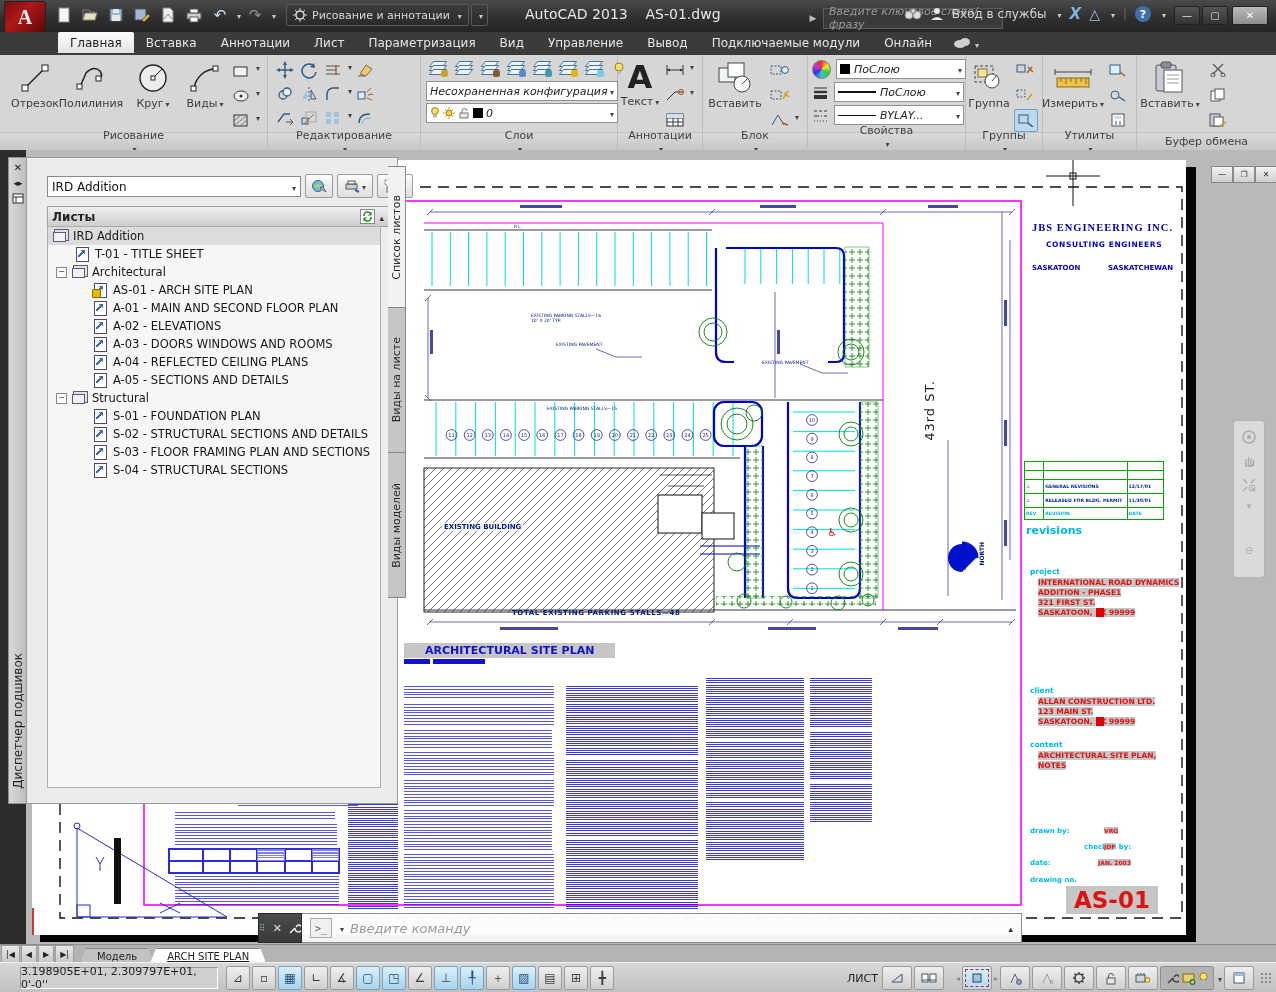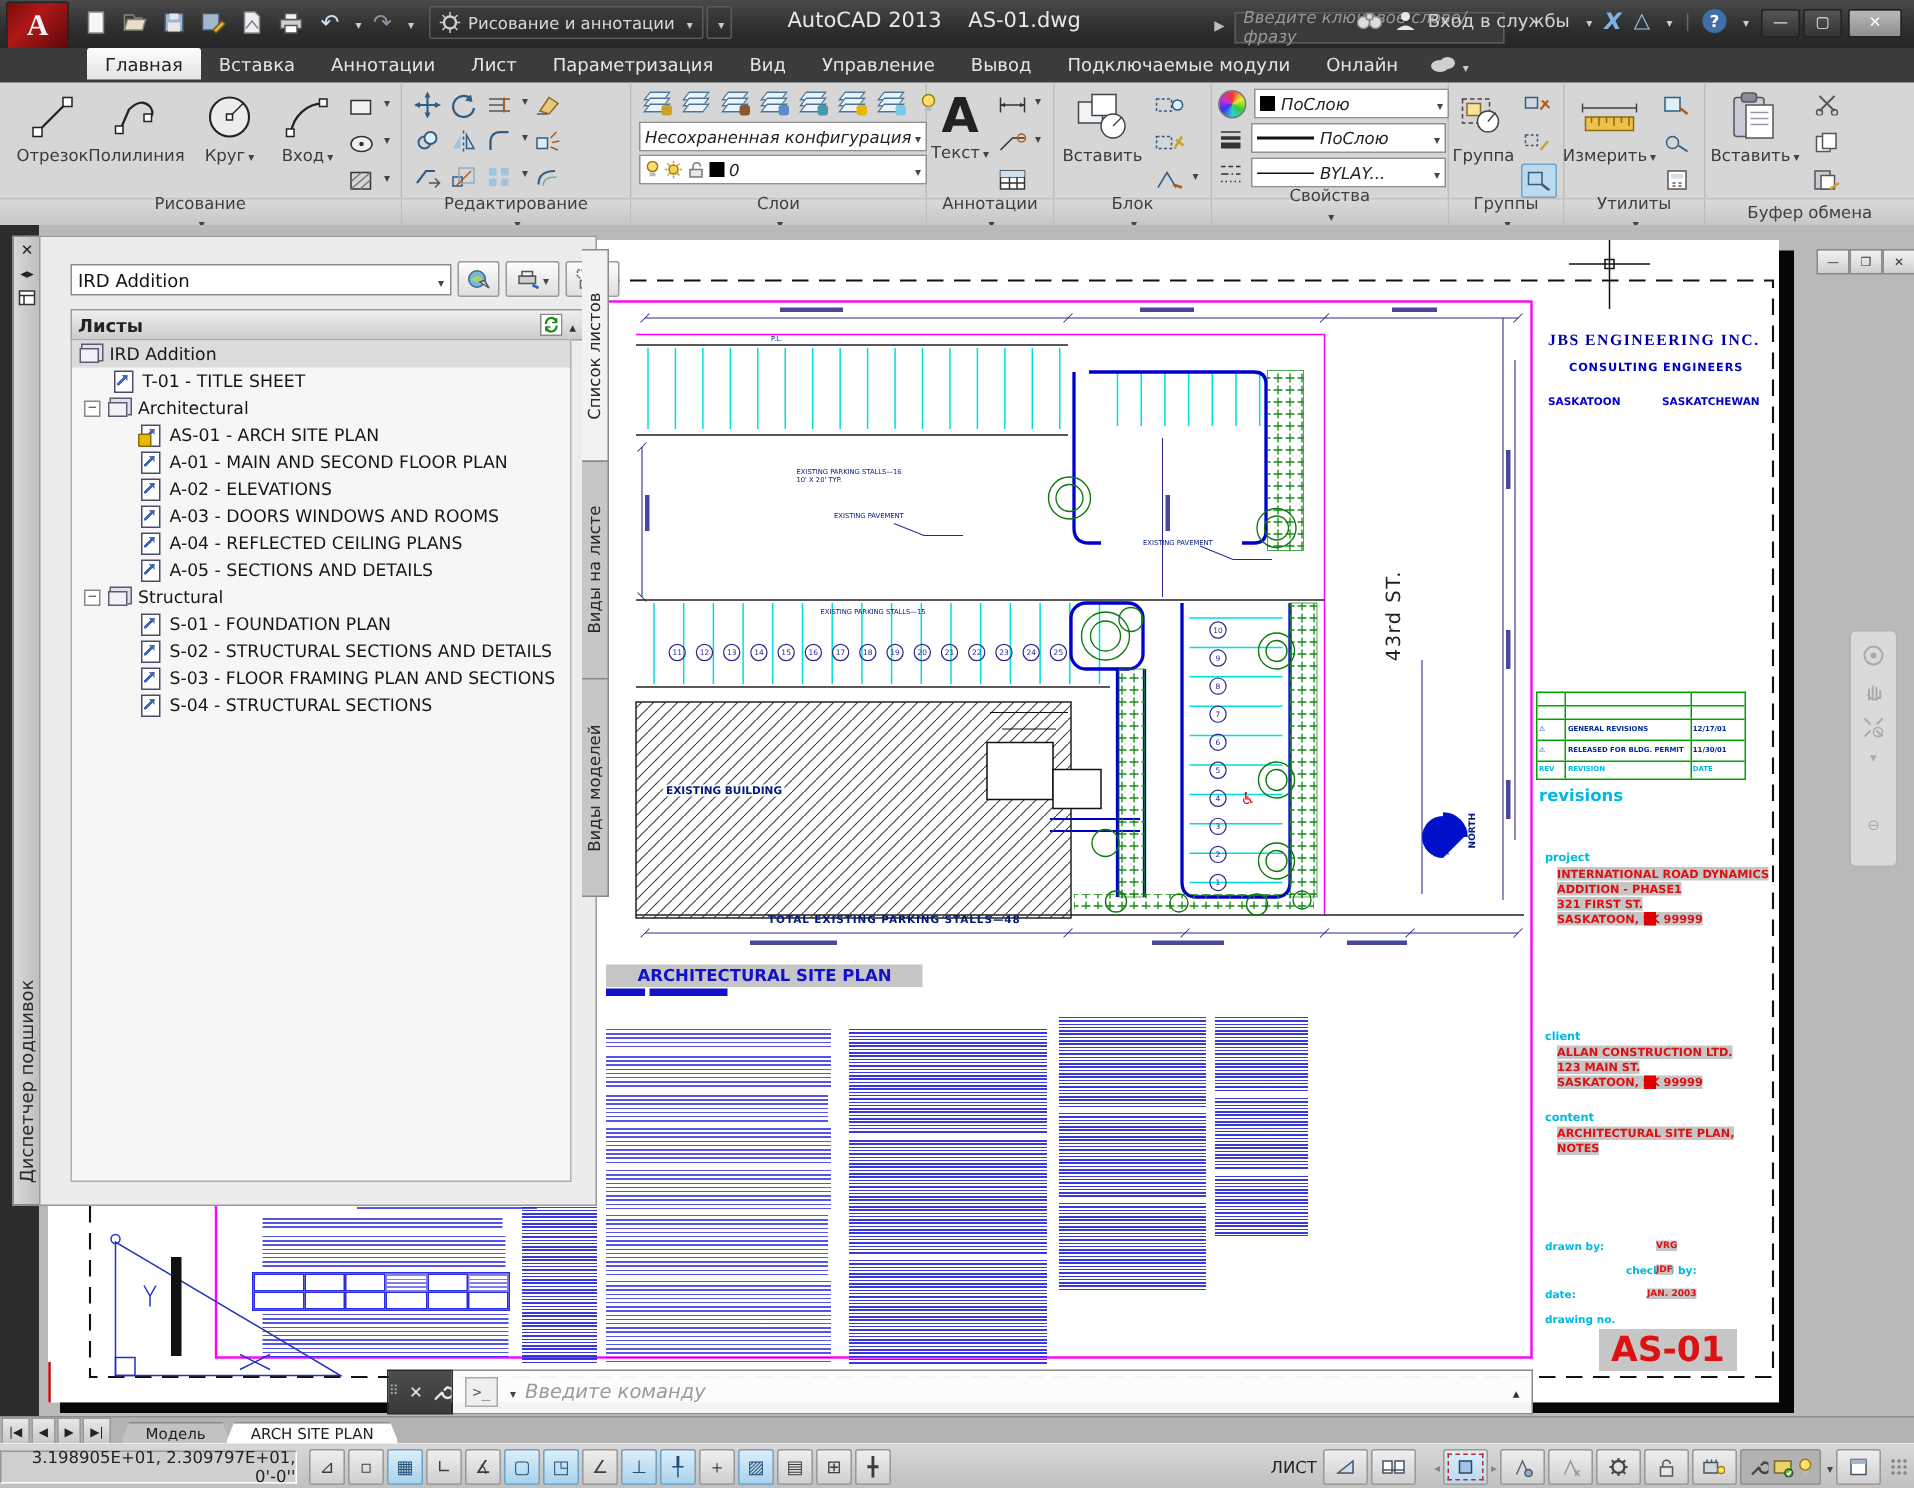--- a/index.html
+++ b/index.html
@@ -105,25 +105,25 @@
   .ti .lockdot{position:absolute;left:0;bottom:-1px;width:7px;height:7px;background:#e8b800;border:1px solid #8a6d00;border-radius:1px;z-index:2;}
   .sidetab{position:absolute;left:388px;width:17px;border:1px solid #8a8a8a;border-left:none;background:#c6c6c6;
     display:flex;align-items:center;justify-content:center;z-index:7;}
   .sidetab.active{background:#f2f2f2;}
   .sidetab span{writing-mode:vertical-rl;transform:rotate(180deg);font-size:11px;color:#2a2a2a;}
   
   #ltabrow{left:0;top:944px;width:1276px;height:18px;background:#b3b3b3;border-top:1px solid #8c8c8c;display:flex;align-items:flex-end;z-index:8;}
   .lnav{font-size:8px;color:#222;padding:3px 4px;border:1px solid #9a9a9a;background:linear-gradient(#e8e8e8,#c9c9c9);margin-left:1px;height:10px;display:flex;align-items:center;}
   .ltab{font-size:10px;color:#222;padding:2px 16px 1px;background:#c2c2c2;border:1px solid #8a8a8a;border-bottom:none;
     clip-path:polygon(6px 0,calc(100% - 6px) 0,100% 100%,0 100%);margin-left:-4px;margin-top:44px;}
-  .ltab.active{background:#fdfdfd;font-weight:normal;z-index:2;}
+  .ltab.active{background:#fdfdfd;font-weight:normal;z-index:2;text-decoration:underline;}
   
   #statusbar{left:0;top:962px;width:1276px;height:30px;background:linear-gradient(#d8d8d8,#bfbfbf);border-top:1px solid #efefef;display:flex;align-items:center;z-index:8;}
-  #coords{margin-left:0;width:196px;height:20px;border:1px solid #979797;border-bottom-color:#fff;border-right-color:#fff;
-    background:#cfcfcf;display:flex;align-items:center;justify-content:center;font-size:11px;color:#222;text-align:right;}
+  #coords{margin-left:20px;width:196px;height:20px;border:1px solid #979797;border-bottom-color:#fff;border-right-color:#fff;
+    background:#cfcfcf;display:flex;align-items:center;justify-content:center;font-size:11px;color:#222;}
   .tgl{width:22px;height:22px;margin-left:2px;border:1px solid #9a9a9a;border-radius:2px;background:linear-gradient(#efefef,#cfcfcf);
     display:flex;align-items:center;justify-content:center;font-size:12px;color:#3c3c3c;}
   .tgl.on{background:linear-gradient(#dceffb,#a9d2ec);border-color:#6fa3c8;color:#1f4d74;}
   .sb-right{margin-left:auto;display:flex;align-items:center;gap:2px;padding-right:4px;}
   .sbtn{height:22px;min-width:22px;border:1px solid #9a9a9a;border-radius:2px;background:linear-gradient(#efefef,#cfcfcf);
     display:flex;align-items:center;justify-content:center;font-size:11px;color:#333;padding:0 3px;}
   .sbtn.vp{outline:1.5px dashed #cc2222;outline-offset:-4px;background:linear-gradient(#dceffb,#b7d9ef);}
   .griddots{width:12px;height:12px;background:radial-gradient(#888 1px,transparent 1.2px);background-size:4px 4px;margin-left:4px;}
 </style>
 </head>
@@ -280,21 +280,21 @@
       <div class="blabel"><span>Круг</span><span class="dd"></span></div>
     </div>
     <div class="bigbtn" style="left:176px;">
       <div class="bicon">
           <svg width="34" height="34">
             <path d="M6 28 A 22 22 0 0 1 28 8" fill="none" stroke="#222" stroke-width="1.5"></path>
             <rect x="3" y="25" width="5" height="5" fill="#fff" stroke="#222"></rect>
             <rect x="25" y="5" width="5" height="5" fill="#fff" stroke="#222"></rect>
           </svg>
         </div>
-      <div class="blabel"><span>Вход</span><span class="dd"></span></div>
+      <div class="blabel"><span>Виды</span><span class="dd"></span></div>
     </div>
     <div class="scol" style="left:230px;top:5px;gap:4px;">
       <div class="srow">
           <div class="sic">
             <svg width="18" height="14">
               <rect x="2" y="3" width="13" height="9" fill="#f2f2f2" stroke="#333"></rect>
             </svg>
           </div>
           <span class="dd"></span>
         </div>

